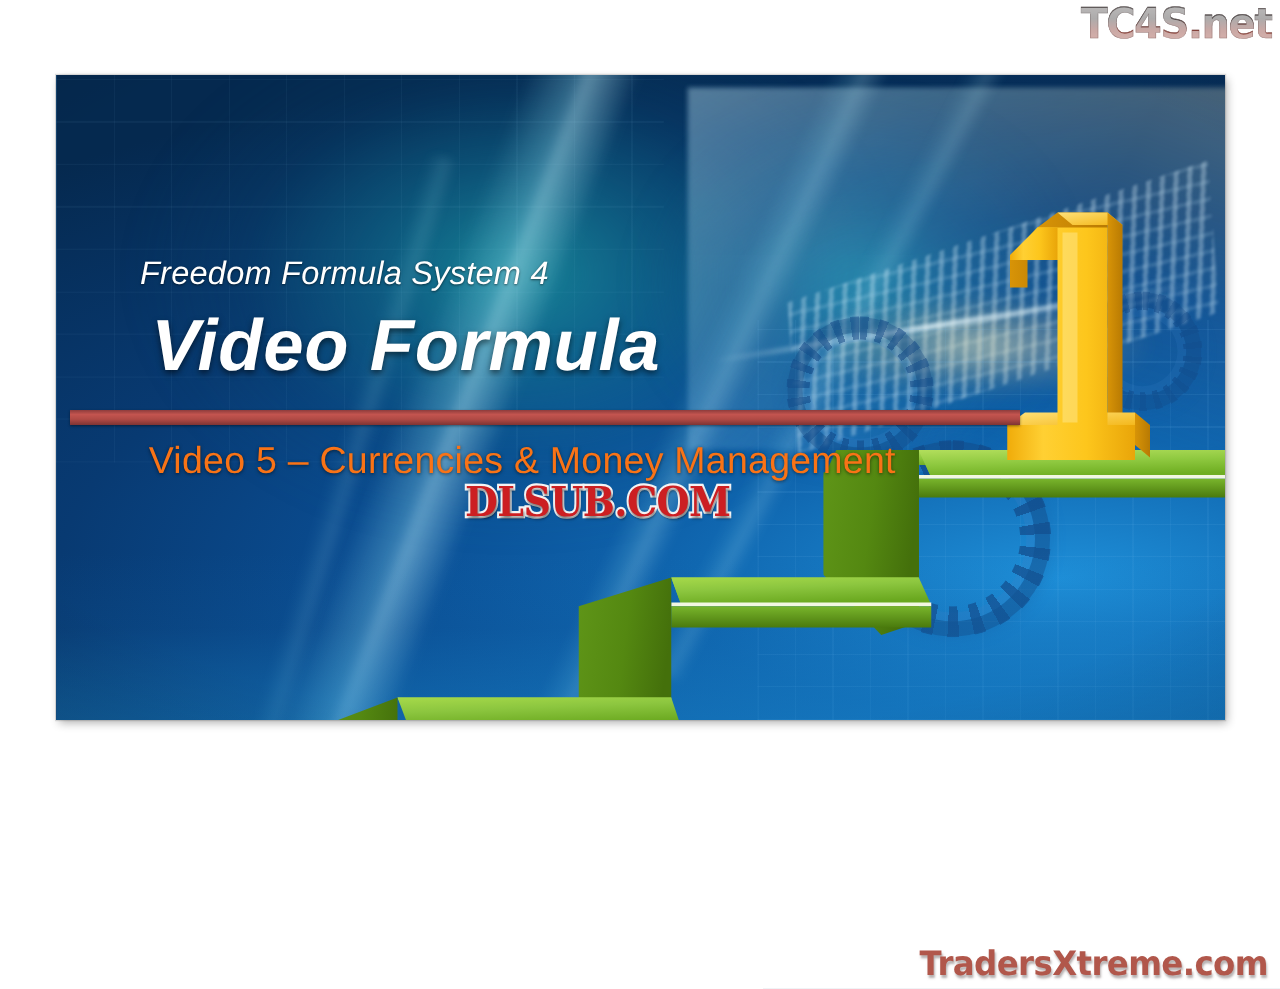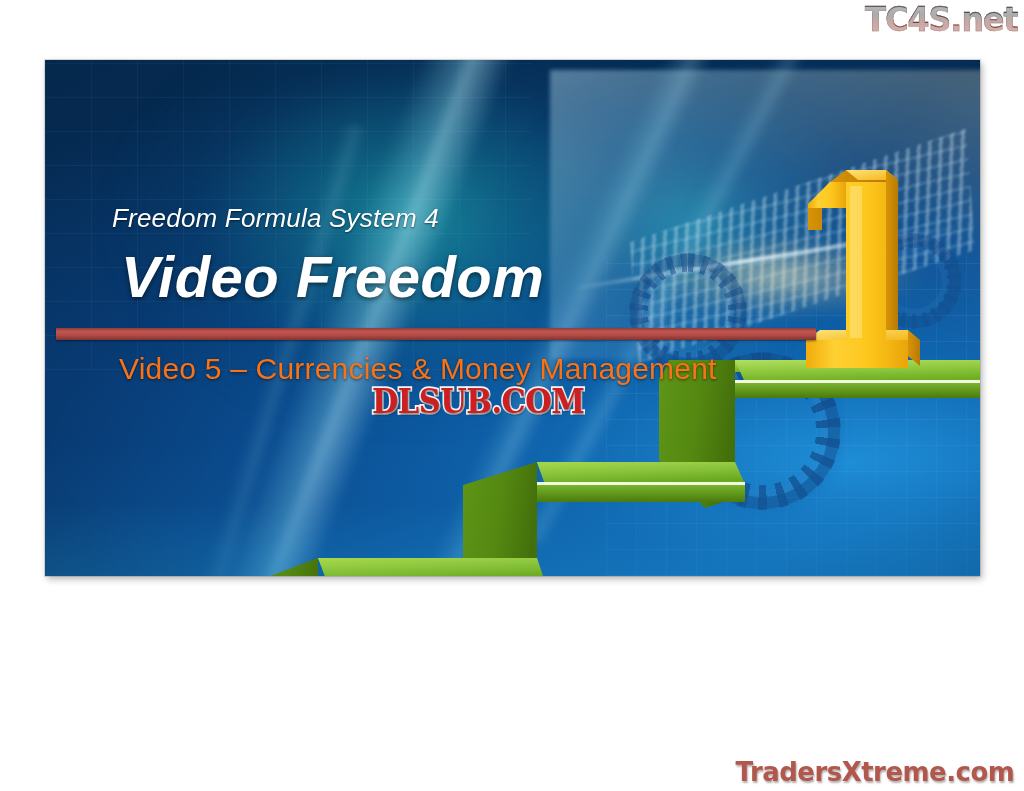--- a/index.html
+++ b/index.html
@@ -381,21 +381,21 @@
 
       <rect x="60" y="26" width="12" height="152" fill="rgba(255,240,170,.40)"></rect>
 
       <polygon points="40,22 56,22 56,48 18,48 18,44" fill="url(#goldFace)"></polygon>
     </svg>
   </div>
 
   <div class="redaction"></div>
 
   <div class="kicker">Freedom Formula System 4</div>
-  <div class="title">Video Freedom</div>
+  <div class="title">Video Formula</div>
   <div class="rule"></div>
   <div class="subtitle">Video 5 – Currencies &amp; Money Management</div>
 
   <div class="wm-mid">DLSUB.COM</div>
 
 </div>
 
 <div class="wm-bottom">TradersXtreme.com</div>
 
 </body></html>

